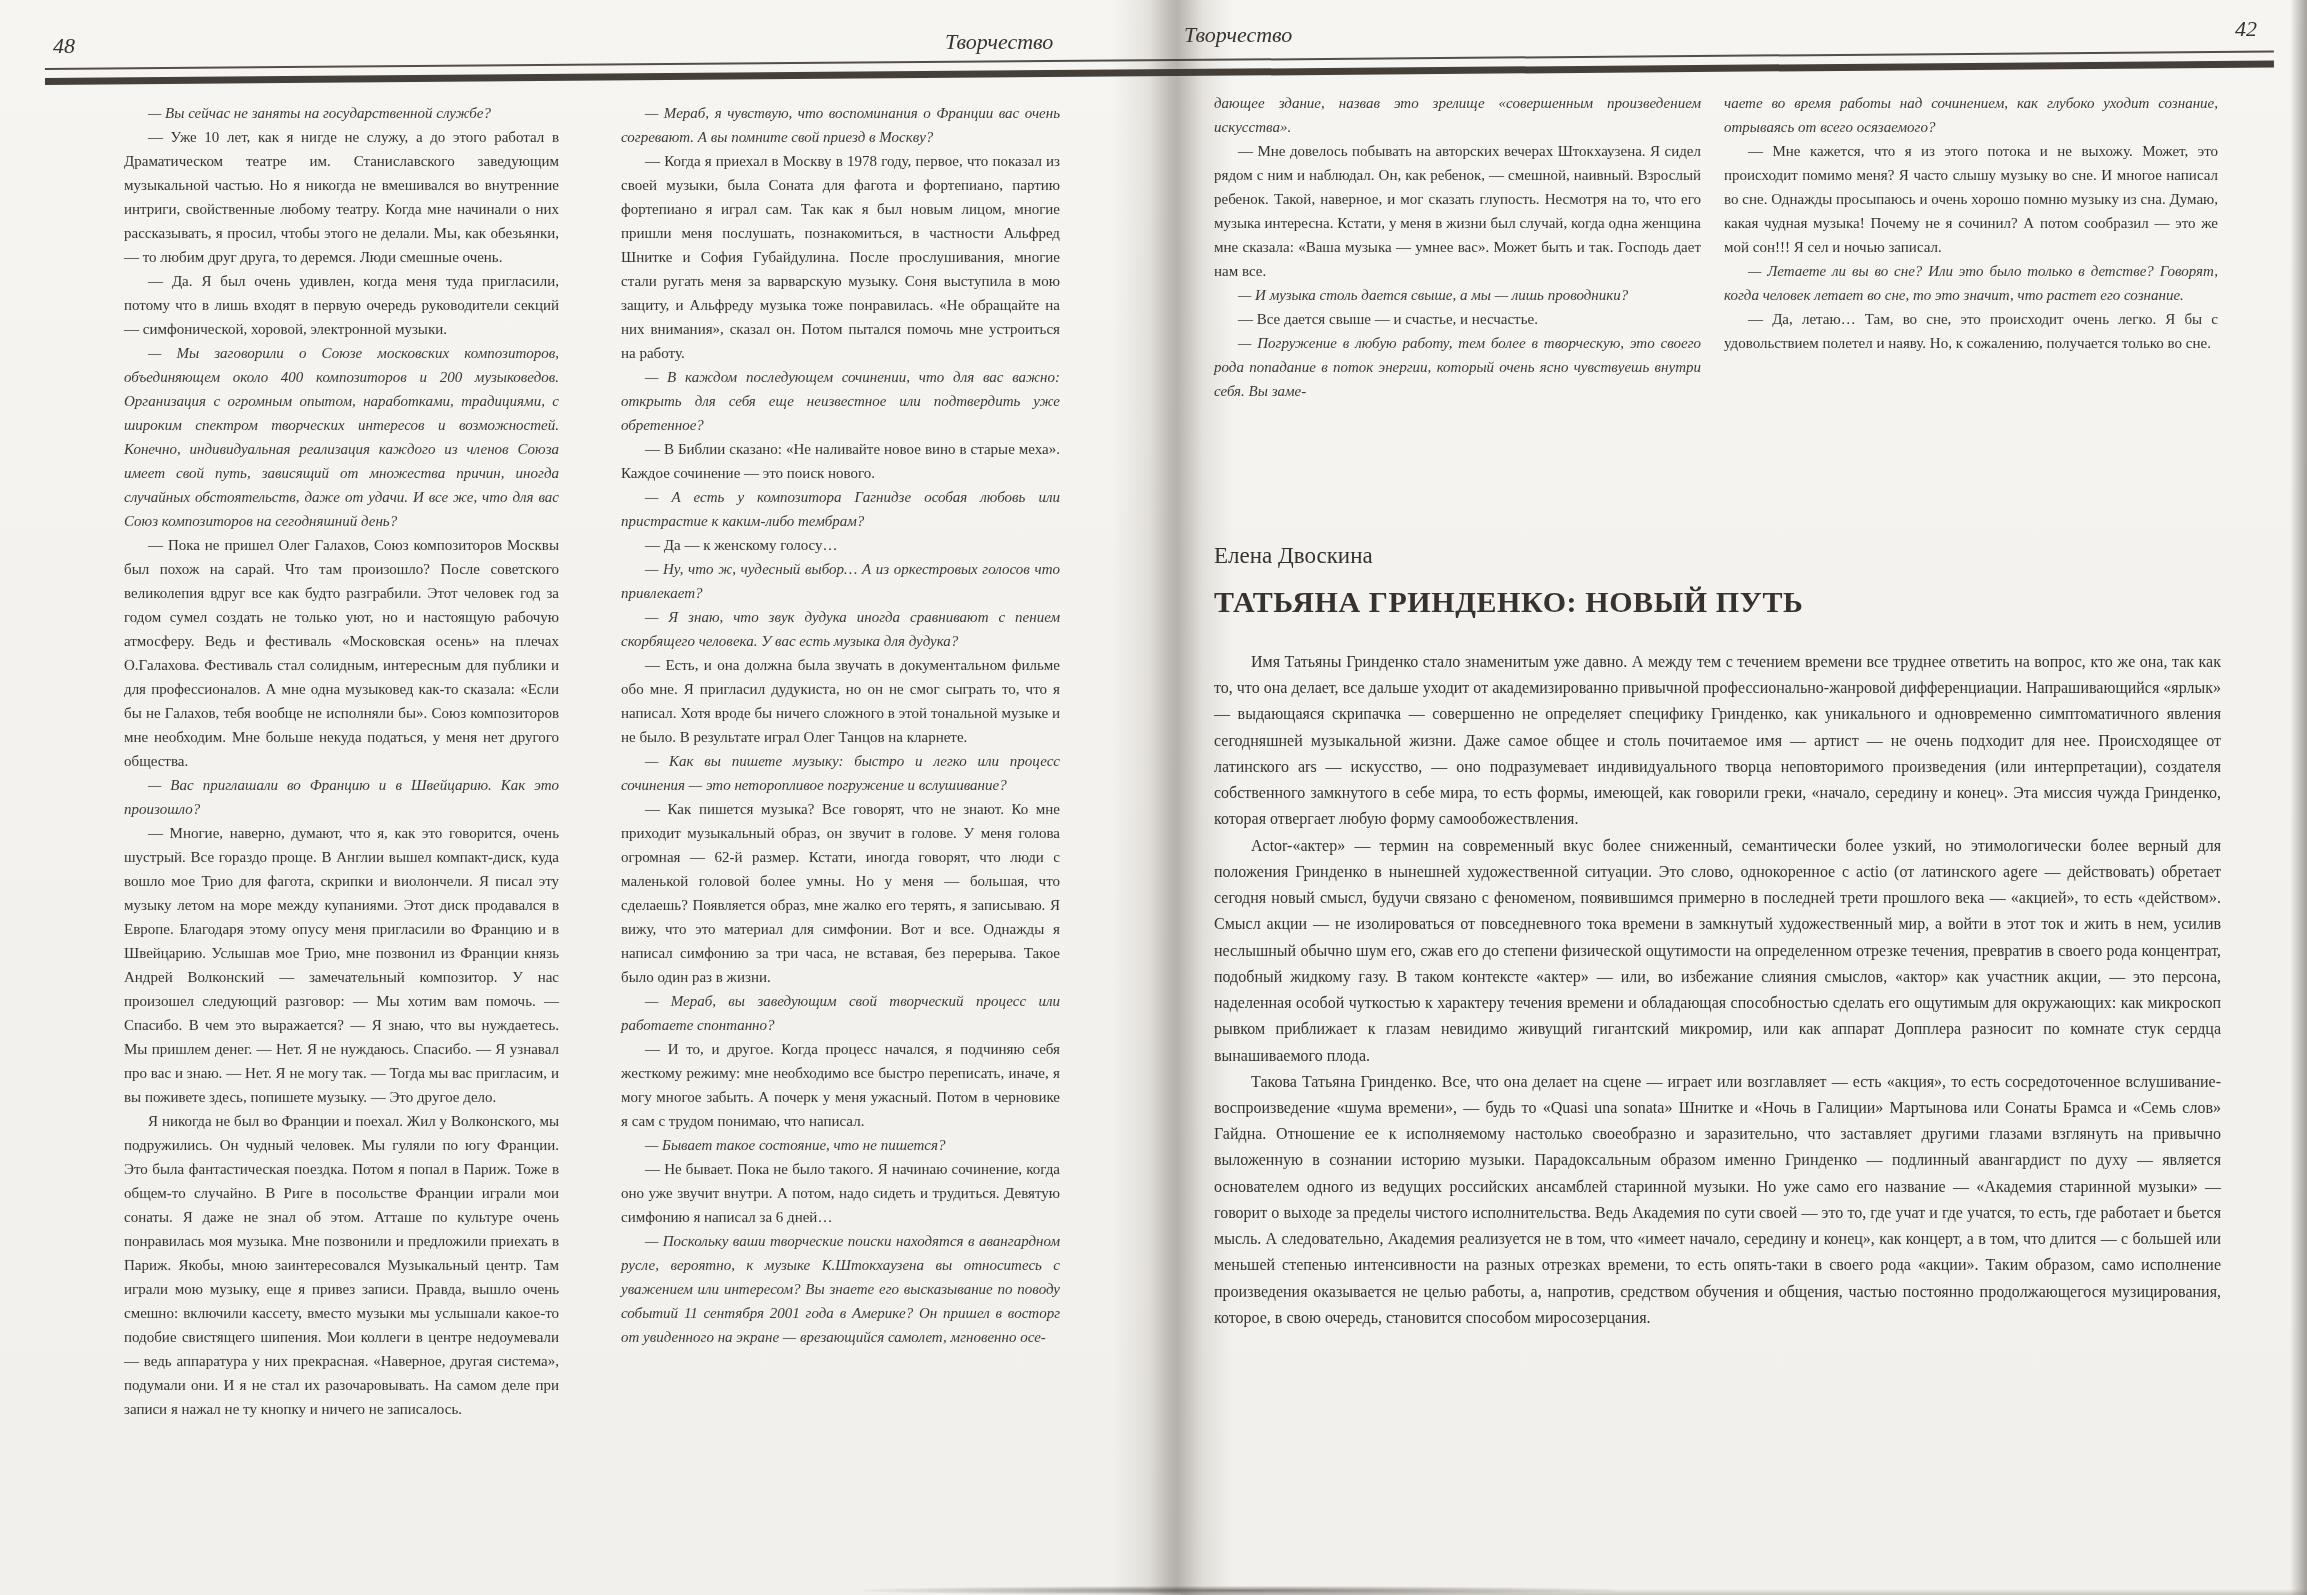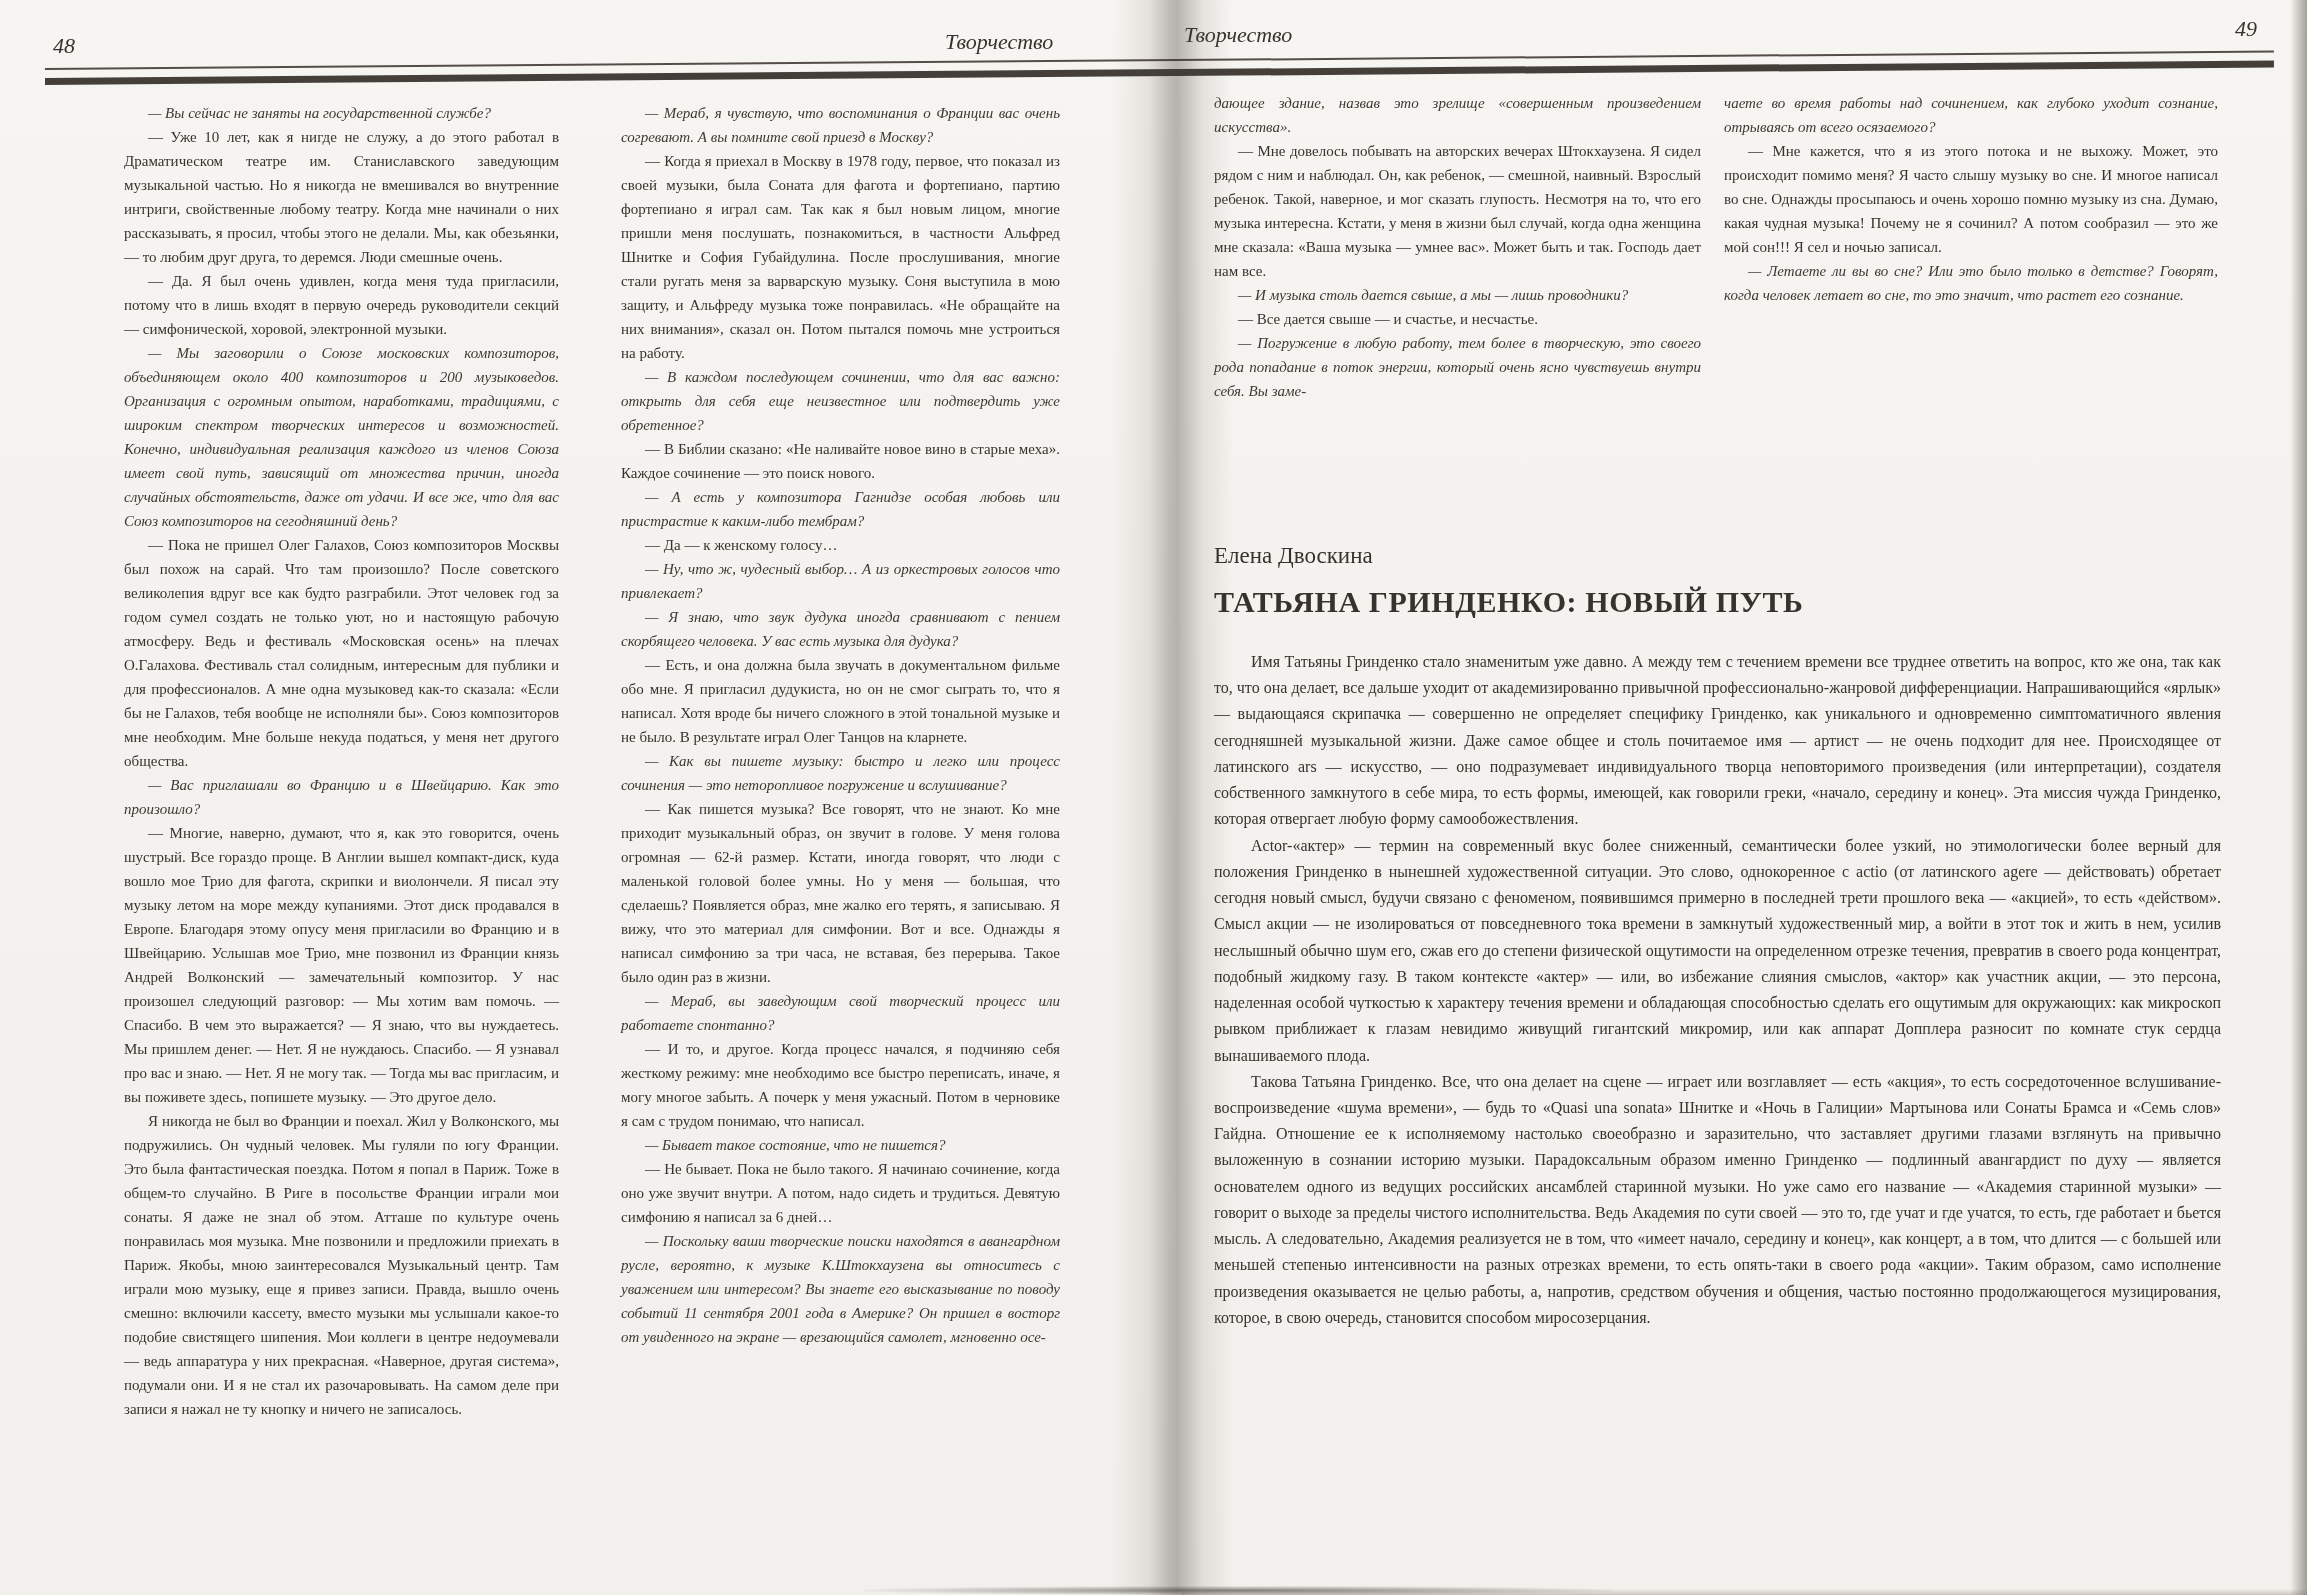--- a/index.html
+++ b/index.html
@@ -59,21 +59,21 @@
   .article-body .para{text-indent:37px;margin:0;}
 </style>
 </head>
 <body>
 
 <div id="canvas">
 
   <div class="runhead pagenum" style="left:53px;top:33px;">48</div>
   <div class="runhead rh-title" style="left:945px;top:29px;">Творчество</div>
   <div class="runhead rh-title" style="left:1184px;top:22px;">Творчество</div>
-  <div class="runhead pagenum" style="left:2235px;top:16px;">49</div>
+  <div class="runhead pagenum" style="left:2235px;top:16px;">42</div>
 
   <div class="rules">
     <div class="rule-thin"></div>
     <div class="rule-thick"></div>
   </div>
 
   <div class="col" style="left:124px;top:101px;width:435px;">
       <p class="para q">— Вы сейчас не заняты на государственной службе?</p>
       <p class="para">— Уже 10 лет, как я нигде не служу, а до этого работал в Драматическом театре им. Станиславского заведующим музыкальной частью. Но я никогда не вмешивался во внутренние интриги, свойственные любому театру. Когда мне начинали о них рассказывать, я просил, чтобы этого не делали. Мы, как обезьянки, — то любим друг друга, то деремся. Люди смешные очень.</p>
       <p class="para">— Да. Я был очень удивлен, когда меня туда пригласили, потому что в лишь входят в первую очередь руководители секций — симфонической, хоровой, электронной музыки.</p>
@@ -106,20 +106,21 @@
       <p class="para q no-indent">дающее здание, назвав это зрелище «совершенным произведением искусства».</p>
       <p class="para">— Мне довелось побывать на авторских вечерах Штокхаузена. Я сидел рядом с ним и наблюдал. Он, как ребенок, — смешной, наивный. Взрослый ребенок. Такой, наверное, и мог сказать глупость. Несмотря на то, что его музыка интересна. Кстати, у меня в жизни был случай, когда одна женщина мне сказала: «Ваша музыка — умнее вас». Может быть и так. Господь дает нам все.</p>
       <p class="para q">— И музыка столь дается свыше, а мы — лишь проводники?</p>
       <p class="para">— Все дается свыше — и счастье, и несчастье.</p>
       <p class="para q">— Погружение в любую работу, тем более в творческую, это своего рода попадание в поток энергии, который очень ясно чувствуешь внутри себя. Вы заме-</p>
     </div>
   <div class="col" style="left:1724px;top:91px;width:494px;">
       <p class="para q no-indent">чаете во время работы над сочинением, как глубоко уходит сознание, отрываясь от всего осязаемого?</p>
       <p class="para">— Мне кажется, что я из этого потока и не выхожу. Может, это происходит помимо меня? Я часто слышу музыку во сне. И многое написал во сне. Однажды просыпаюсь и очень хорошо помню музыку из сна. Думаю, какая чудная музыка! Почему не я сочинил? А потом сообразил — это же мой сон!!! Я сел и ночью записал.</p>
       <p class="para q">— Летаете ли вы во сне? Или это было только в детстве? Говорят, когда человек летает во сне, то это значит, что растет его сознание.</p>
+      <p class="para">— Да, летаю… Там, во сне, это происходит очень легко. Я бы с удовольствием полетел и наяву. Но, к сожалению, получается только во сне.</p>
     </div>
 
   <div class="article">
     <p class="article-author">Елена Двоскина</p>
     <h1 class="article-title">ТАТЬЯНА ГРИНДЕНКО: НОВЫЙ ПУТЬ</h1>
     <div class="article-body">
         <p class="para">Имя Татьяны Гринденко стало знаменитым уже давно. А между тем с течением времени все труднее ответить на вопрос, кто же она, так как то, что она делает, все дальше уходит от академизированно привычной профессионально-жанровой дифференциации. Напрашивающийся «ярлык» — выдающаяся скрипачка — совершенно не определяет специфику Гринденко, как уникального и одновременно симптоматичного явления сегодняшней музыкальной жизни. Даже самое общее и столь почитаемое имя — артист — не очень подходит для нее. Происходящее от латинского ars — искусство, — оно подразумевает индивидуального творца неповторимого произведения (или интерпретации), создателя собственного замкнутого в себе мира, то есть формы, имеющей, как говорили греки, «начало, середину и конец». Эта миссия чужда Гринденко, которая отвергает любую форму самообожествления.</p>
         <p class="para">Actor-«актер» — термин на современный вкус более сниженный, семантически более узкий, но этимологически более верный для положения Гринденко в нынешней художественной ситуации. Это слово, однокоренное с actio (от латинского agere — действовать) обретает сегодня новый смысл, будучи связано с феноменом, появившимся примерно в последней трети прошлого века — «акцией», то есть «действом». Смысл акции — не изолироваться от повседневного тока времени в замкнутый художественный мир, а войти в этот ток и жить в нем, усилив неслышный обычно шум его, сжав его до степени физической ощутимости на определенном отрезке течения, превратив в своего рода концентрат, подобный жидкому газу. В таком контексте «актер» — или, во избежание слияния смыслов, «актор» как участник акции, — это персона, наделенная особой чуткостью к характеру течения времени и обладающая способностью сделать его ощутимым для окружающих: как микроскоп рывком приближает к глазам невидимо живущий гигантский микромир, или как аппарат Допплера разносит по комнате стук сердца вынашиваемого плода.</p>
         <p class="para">Такова Татьяна Гринденко. Все, что она делает на сцене — играет или возглавляет — есть «акция», то есть сосредоточенное вслушивание-воспроизведение «шума времени», — будь то «Quasi una sonata» Шнитке и «Ночь в Галиции» Мартынова или Сонаты Брамса и «Семь слов» Гайдна. Отношение ее к исполняемому настолько своеобразно и заразительно, что заставляет другими глазами взглянуть на привычно выложенную в сознании историю музыки. Парадоксальным образом именно Гринденко — подлинный авангардист по духу — является основателем одного из ведущих российских ансамблей старинной музыки. Но уже само его название — «Академия старинной музыки» — говорит о выходе за пределы чистого исполнительства. Ведь Академия по сути своей — это то, где учат и где учатся, то есть, где работает и бьется мысль. А следовательно, Академия реализуется не в том, что «имеет начало, середину и конец», как концерт, а в том, что длится — с большей или меньшей степенью интенсивности на разных отрезках времени, то есть опять-таки в своего рода «акции». Таким образом, само исполнение произведения оказывается не целью работы, а, напротив, средством обучения и общения, частью постоянно продолжающегося музицирования, которое, в свою очередь, становится способом миросозерцания.</p>
       </div>

